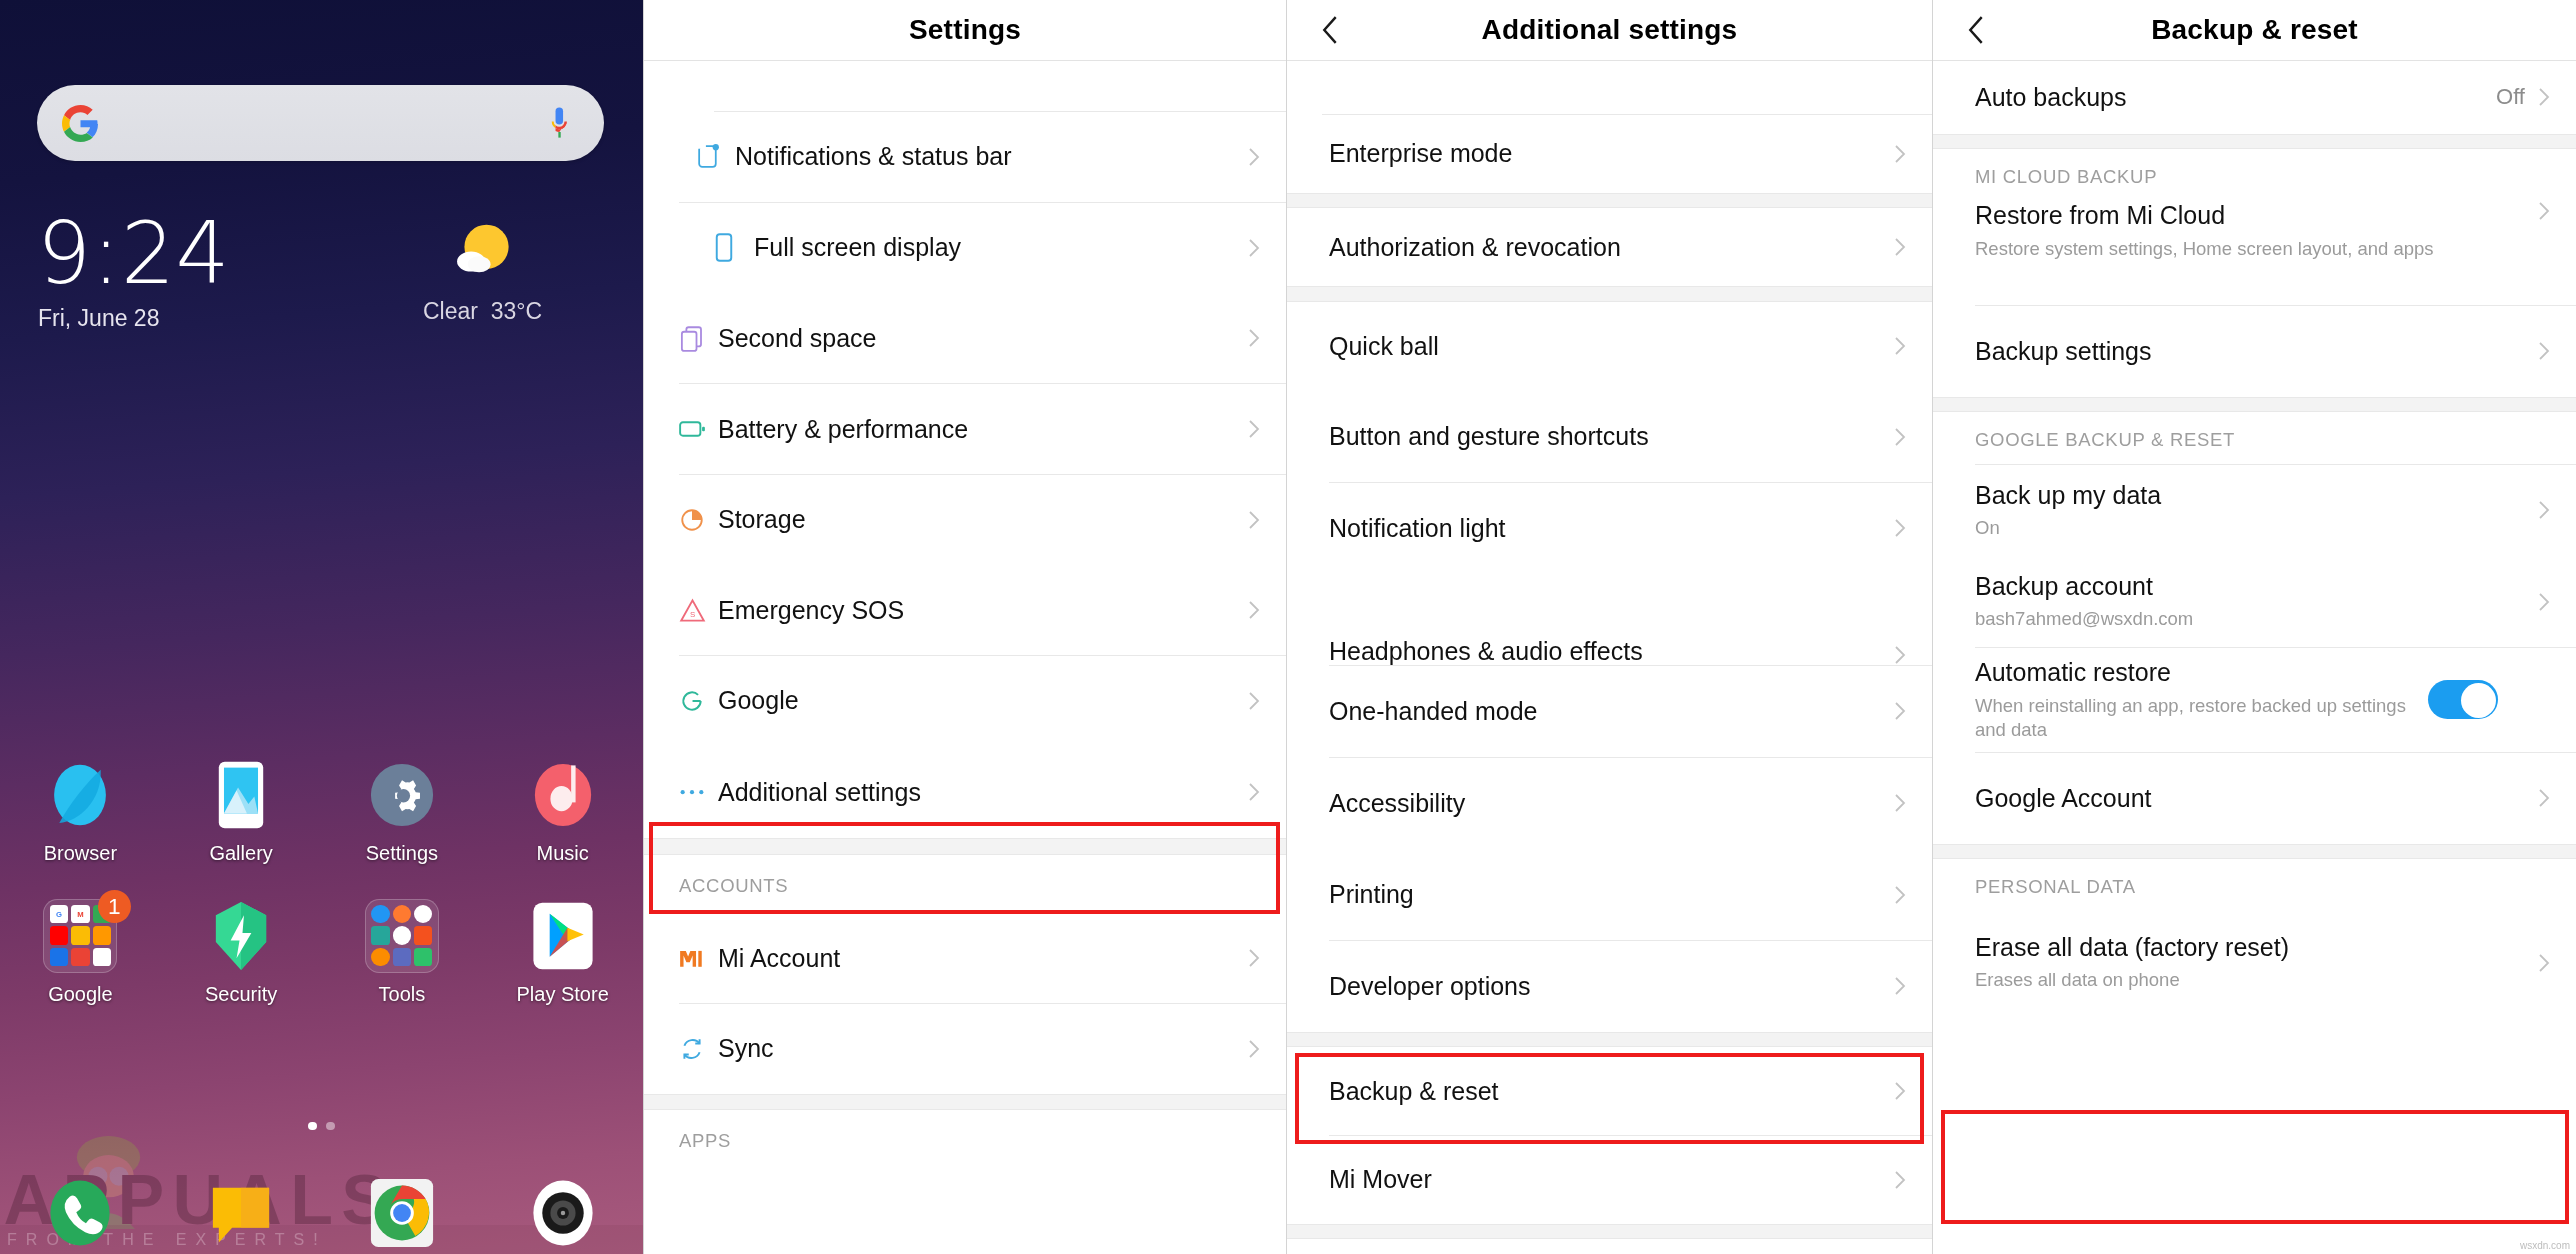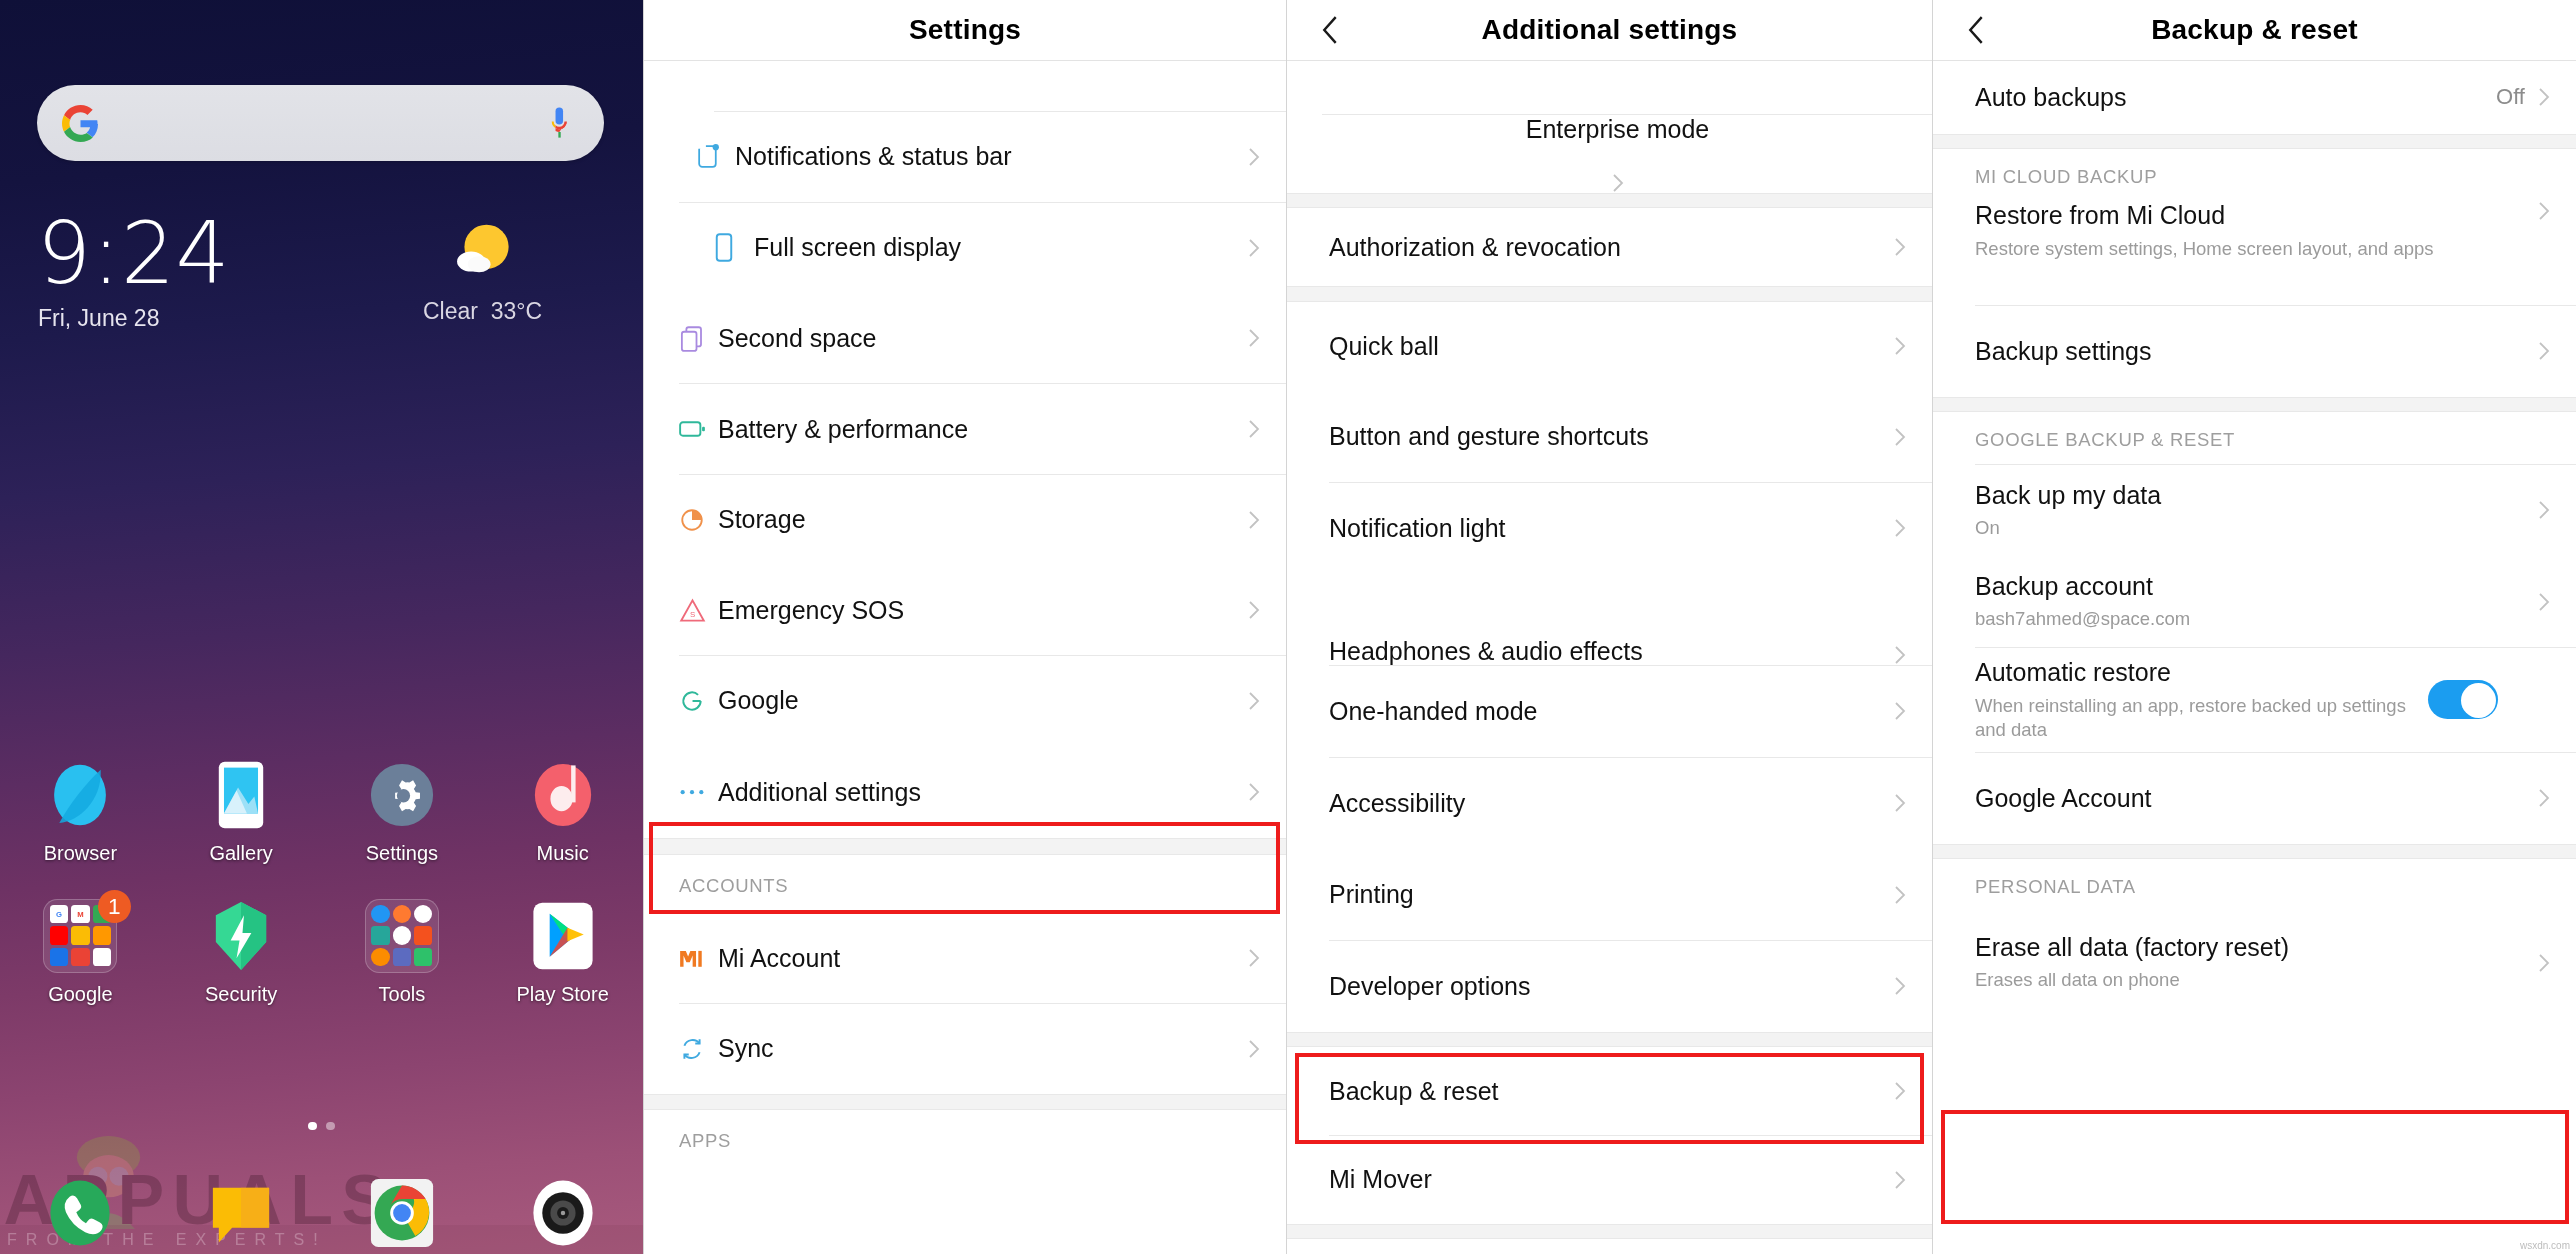--- a/index.html
+++ b/index.html
@@ -571,21 +571,21 @@
           </svg>
       </span>
       <span class="t">Additional settings</span>
     </div>
     <div class="hairline"></div>
 
     <div style="height:54px;overflow:hidden;position:relative;">
       <div class="rowsep" style="position:absolute;bottom:0;left:0;right:0;"></div>
     </div>
 
-    <div class="row" style="height:78px;padding-left:42px;flex-direction:column;">
+    <div class="row" style="height:78px;padding-left:42px;">
       <span class="txt"><span class="lbl">Enterprise mode</span></span>
       <span class="chev"><svg width="12" height="20" viewBox="0 0 12 20">
             <path d="M2 2 L10 10 L2 18" fill="none" stroke="#c2c2c2" stroke-width="1.8"></path>
           </svg></span>
     </div>
     <div class="groupgap" style="height:15.5px;"></div>
 
     <div class="row" style="height:78px;padding-left:42px;">
       <span class="txt"><span class="lbl">Authorization &amp; revocation</span></span>
       <span class="chev"><svg width="12" height="20" viewBox="0 0 12 20">
@@ -729,21 +729,21 @@
       </span>
       <span class="chev"><svg width="12" height="20" viewBox="0 0 12 20">
             <path d="M2 2 L10 10 L2 18" fill="none" stroke="#c2c2c2" stroke-width="1.8"></path>
           </svg></span>
     </div>
     <div class="rowsep" style="margin-left:42px;"></div>
 
     <div class="row" style="height:91px;padding-left:42px;">
       <span class="txt">
         <span class="lbl">Backup account</span>
-        <span class="sub" style="display:block;">bash7ahmed@space.com</span>
+        <span class="sub" style="display:block;">bash7ahmed@wsxdn.com</span>
       </span>
       <span class="chev"><svg width="12" height="20" viewBox="0 0 12 20">
             <path d="M2 2 L10 10 L2 18" fill="none" stroke="#c2c2c2" stroke-width="1.8"></path>
           </svg></span>
     </div>
     <div class="rowsep" style="margin-left:42px;"></div>
 
     <div class="row" style="height:104px;padding-left:42px;">
       <span class="txt" style="max-width:453px;">
         <span class="lbl">Automatic restore</span>

